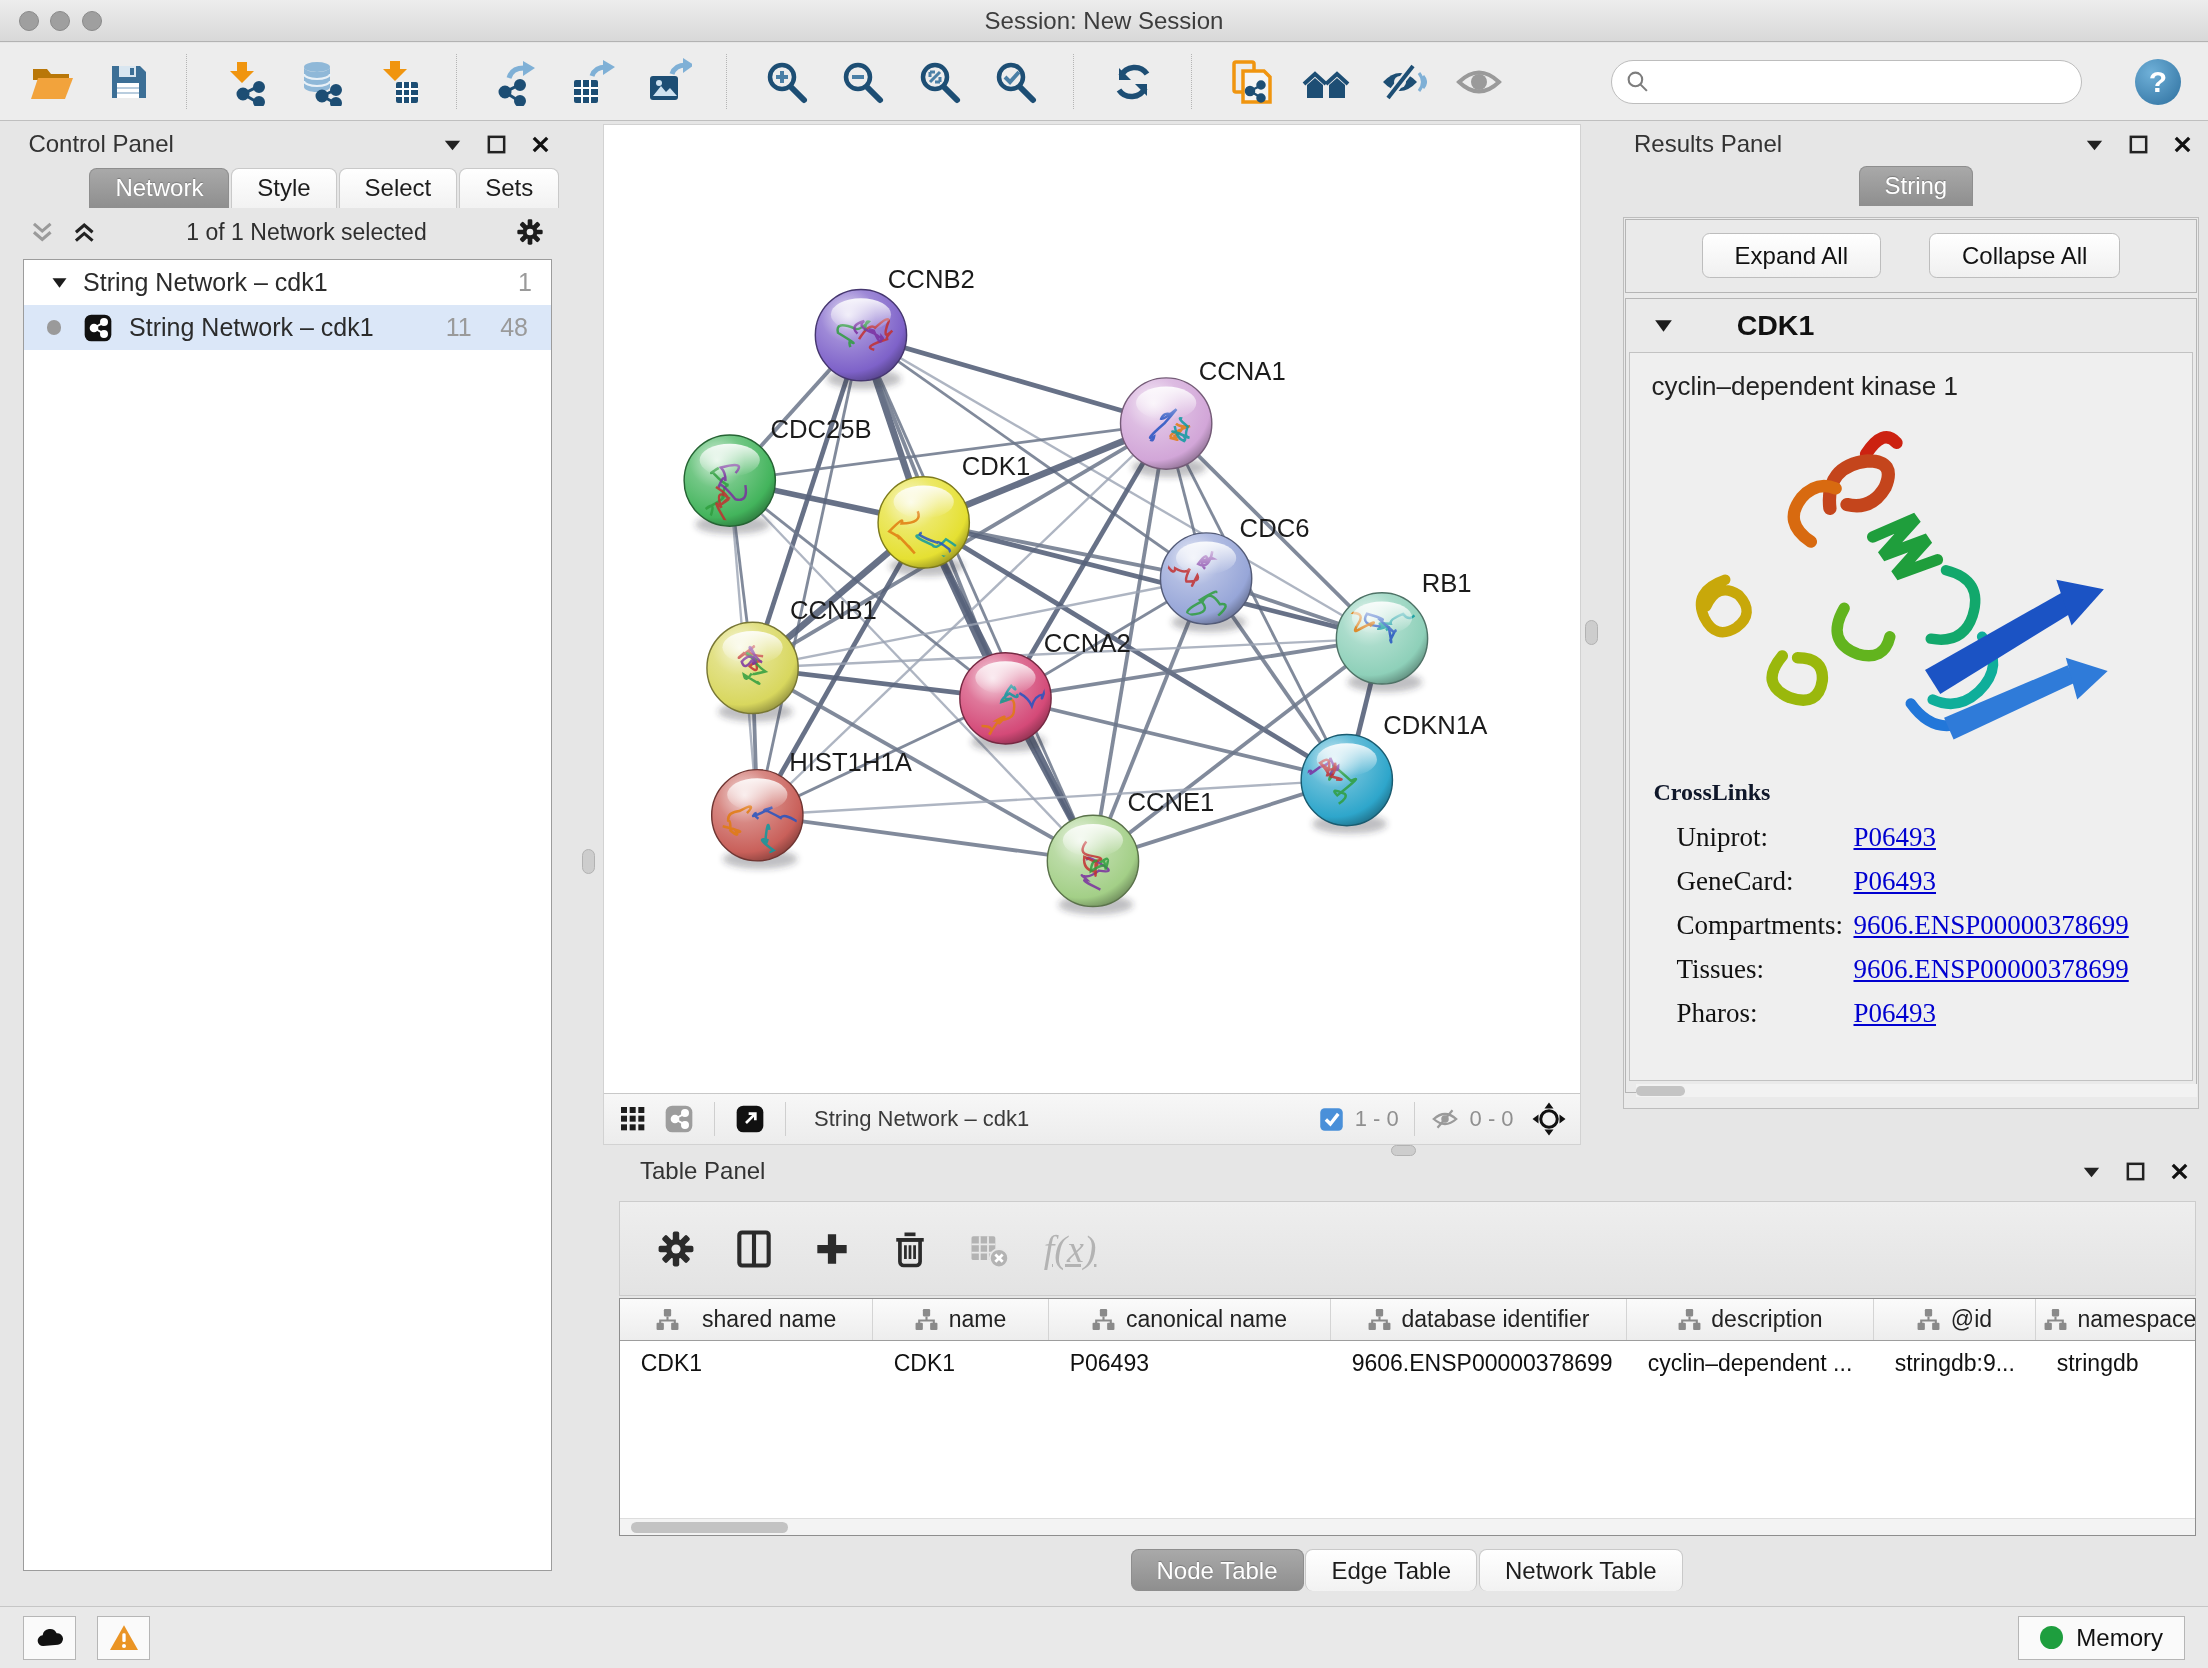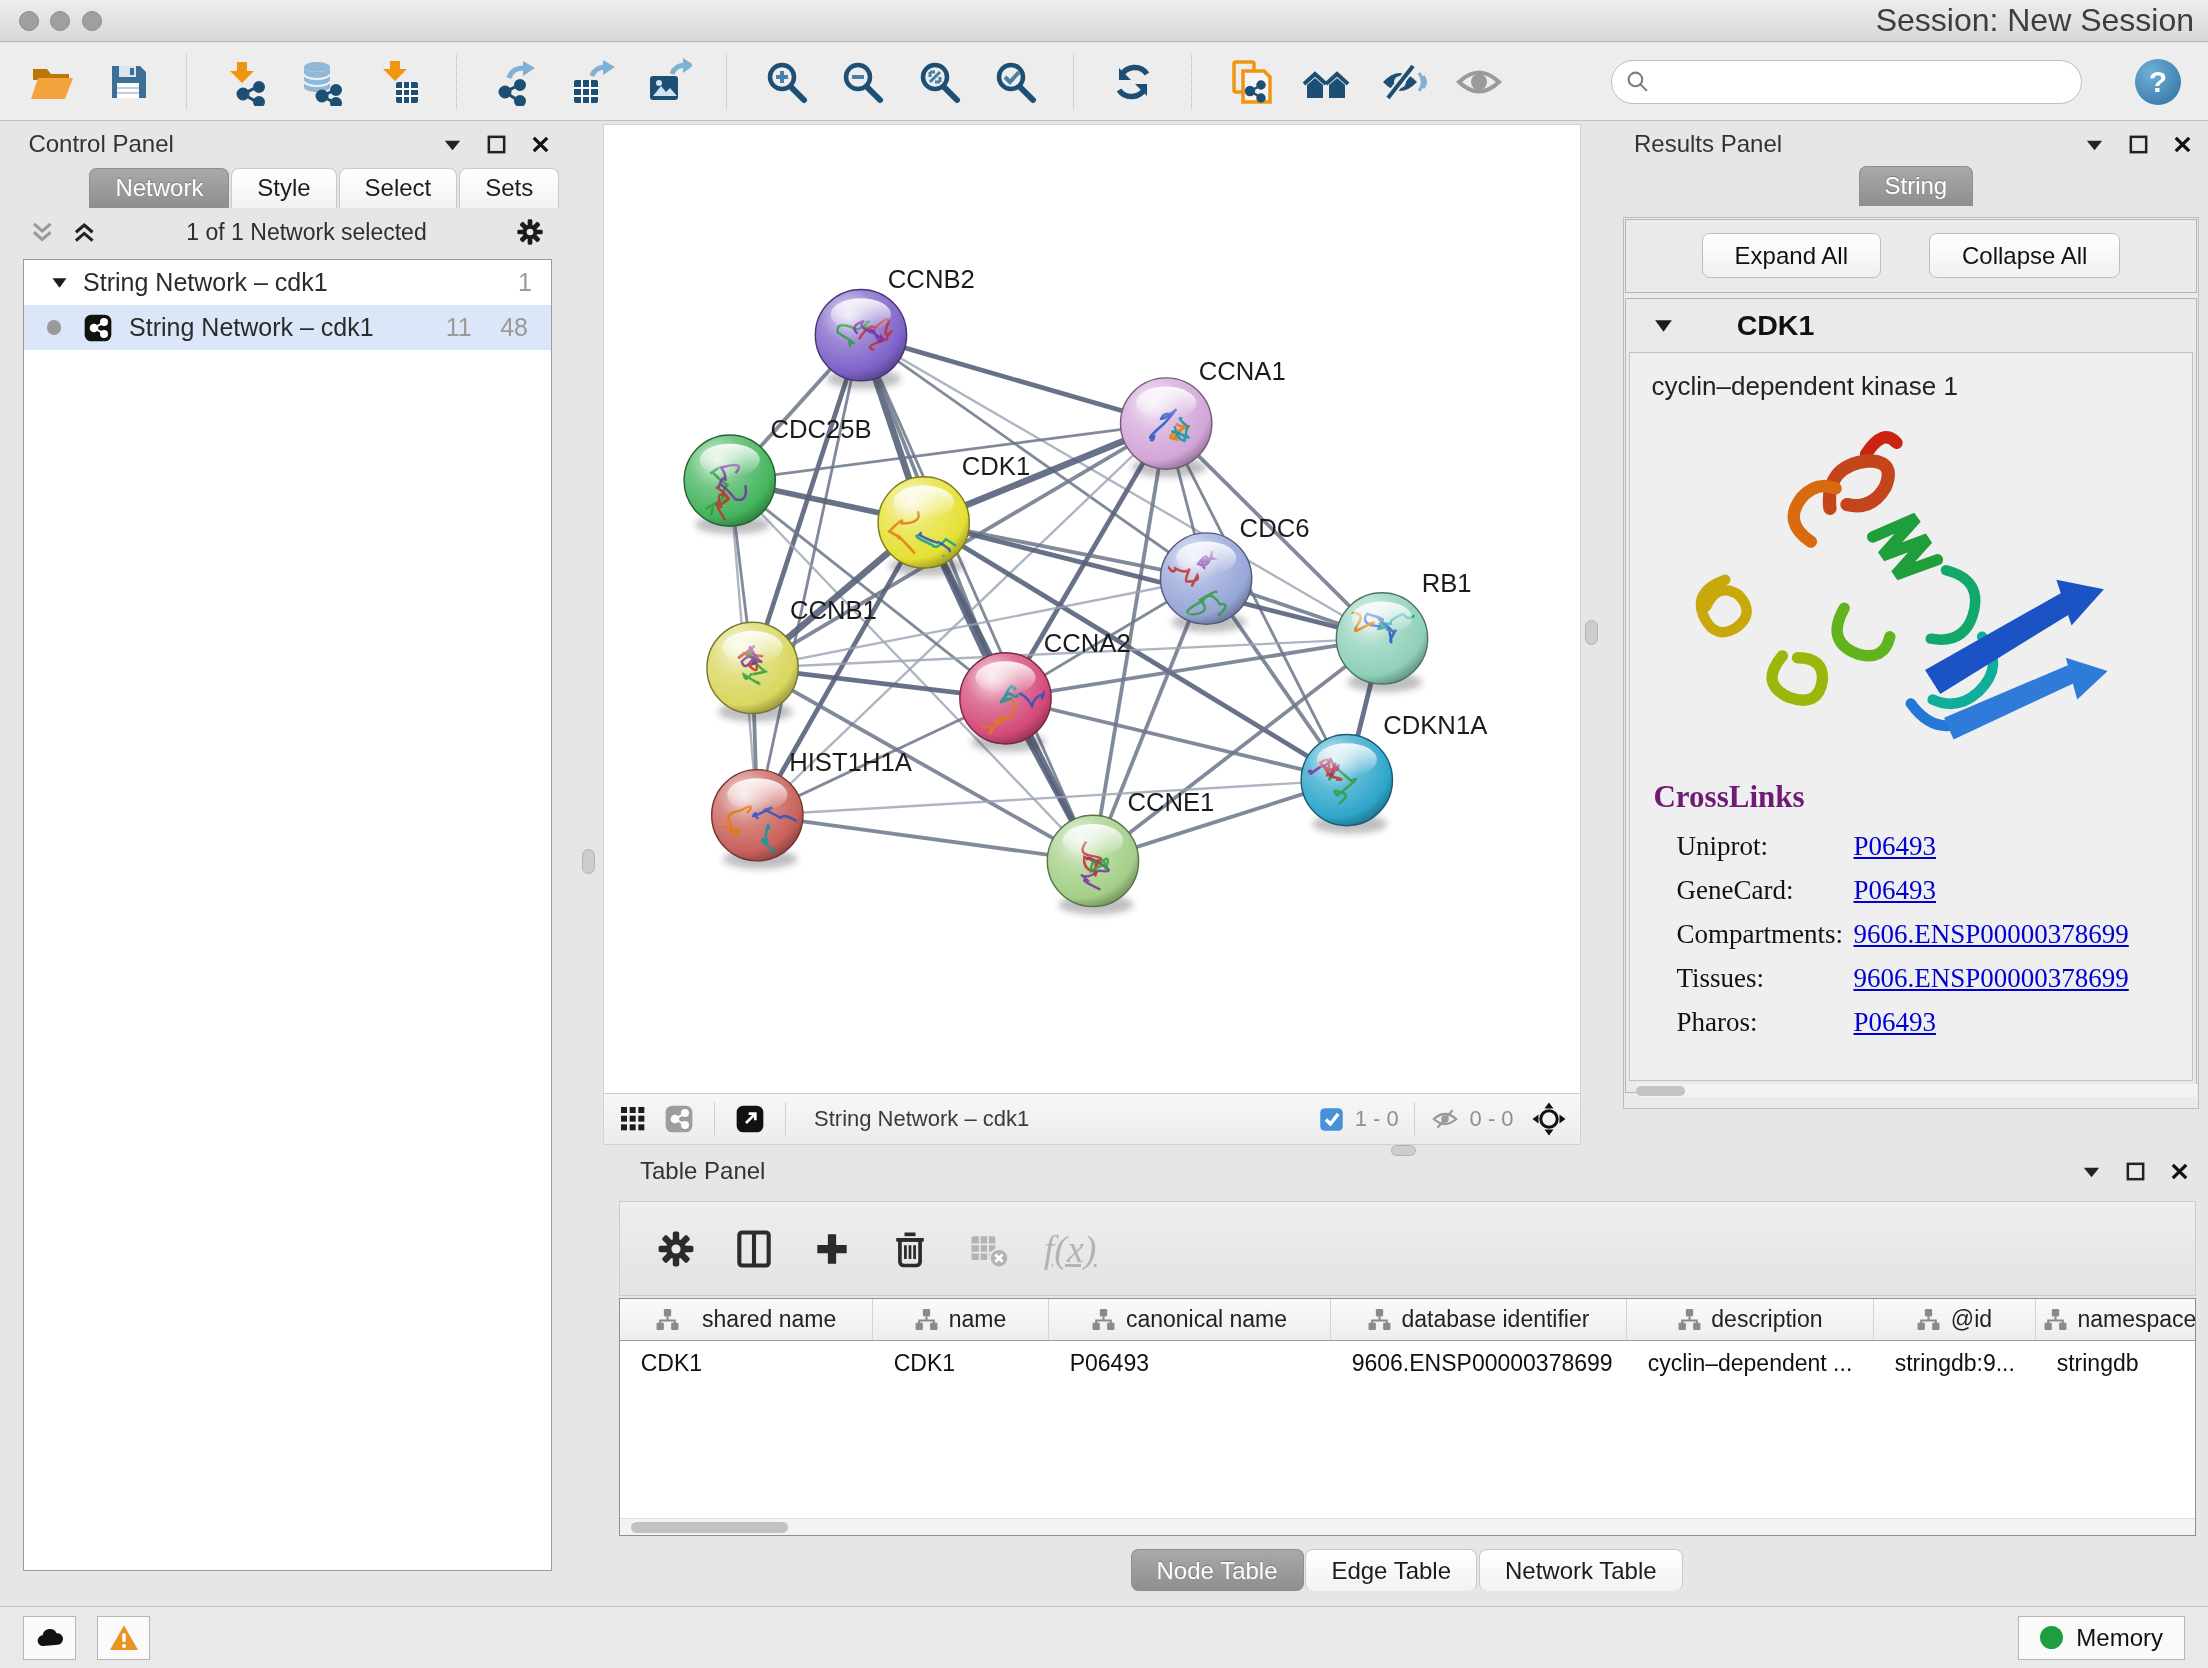--- a/index.html
+++ b/index.html
@@ -6,21 +6,21 @@
   html,body { width:2208px; height:1668px; }
   body { background:#e6e6e6; font-family:"Liberation Sans", sans-serif; color:#2b2b2b;
          position:relative; overflow:hidden; }
 
   
   .titlebar { position:absolute; left:0; top:0; width:2208px; height:42px;
     background:linear-gradient(#ededed,#d8d8d8); border-bottom:1px solid #b3b3b3;
     display:flex; align-items:center; }
   .tl-group { display:flex; gap:11.4px; margin-left:19px; }
   .tlight { width:20px; height:20px; border-radius:50%; background:#9f9f9f; border:1px solid #8a8a8a; }
-  .win-title { position:absolute; left:0; right:14px; text-align:right; font-size:32px; color:#3d3d3d; }
+  .win-title { position:absolute; left:0; right:0; text-align:center; font-size:24px; color:#3d3d3d; }
 
   
   .toolbar { position:absolute; left:0; top:43px; width:2208px; height:78px;
     background:#ededed; border-bottom:1px solid #bfbfbf;
     display:flex; align-items:center; padding:0 27px; gap:28.5px; }
   .ti { width:48px; height:48px; flex:none; }
   .tsep { width:0; height:55px; border-left:1.9px dotted #b4b4b4; margin:0 5.7px; flex:none; }
   .searchbox { margin-left:auto; width:471px; height:44px; background:#fff;
     border:1px solid #bdbdbd; border-radius:22px; display:flex; align-items:center; padding:0 13.3px; }
   .searchbox input { border:none; outline:none; flex:1; font-size:23px; height:38px;
@@ -76,21 +76,21 @@
   .rp-btn { background:linear-gradient(#ffffff,#f0f0f0); border:1px solid #bdbdbd;
     border-radius:7.6px; font-size:24px; padding:7.6px 32px; color:#111; }
   .rp-section { margin-top:5.7px; border:1px solid #b5b5b5; height:795px; background:#eaeaea; }
   .rp-genehead { display:flex; align-items:center; height:53px; padding:0 25px; gap:61px; }
   .rp-gene { font-size:28.5px; font-weight:bold; color:#111; }
   .rp-content { margin:0 3.8px 3.8px 3.8px; border:1px solid #c2c2c2; background:#efefef; height:729px;
     padding:9.5px 0 0 0; position:relative;}
   .rp-desc { font-size:26px; color:#222; padding:7.6px 0 0 21px; }
   .protein-img { position:absolute; left:38px; top:65px; }
   .crosslinks { position:absolute; left:23px; top:426px; font-family:"Liberation Serif", serif; }
-  .cl-title { font-size:31px; font-weight:bold; color:#701a75; margin-bottom:9.5px; }
+  .cl-title { font-size:24px; font-weight:bold; color:#0f172a; margin-bottom:9.5px; }
   .cl-row { display:flex; font-size:27px; height:44px; align-items:center; }
   .cl-label { width:200px; padding-left:23px; color:#111; }
   .cl-value a { color:#0000d0; }
   .rp-hscroll { position:absolute; left:5.7px; bottom:-17px; width:561px; height:13.3px; background:#f2f2f2; }
   .rp-hthumb { width:49px; height:9.5px; margin-top:1.9px; background:#c4c4c4; border-radius:4.8px; }
 
   
   .table-panel { position:absolute; left:613px; top:1153px; width:1589px; height:446px; }
   .tp-toolbar { position:absolute; left:5.7px; top:48px; right:5.7px; height:95px;
     background:linear-gradient(#eeeeee,#e3e3e3); border:1px solid #cccccc;

